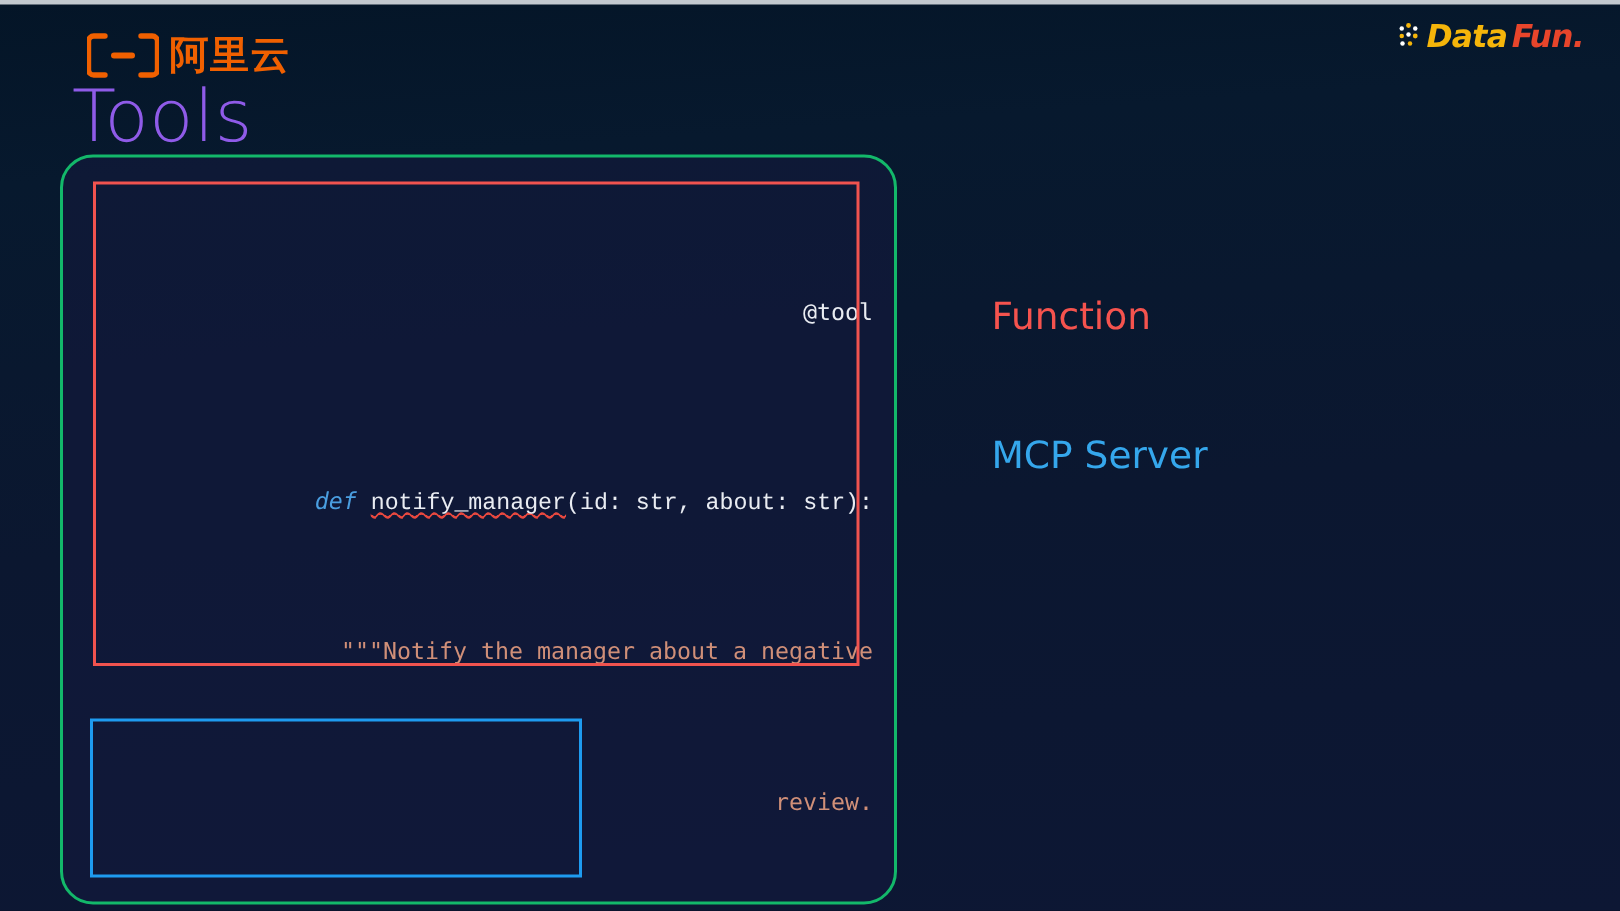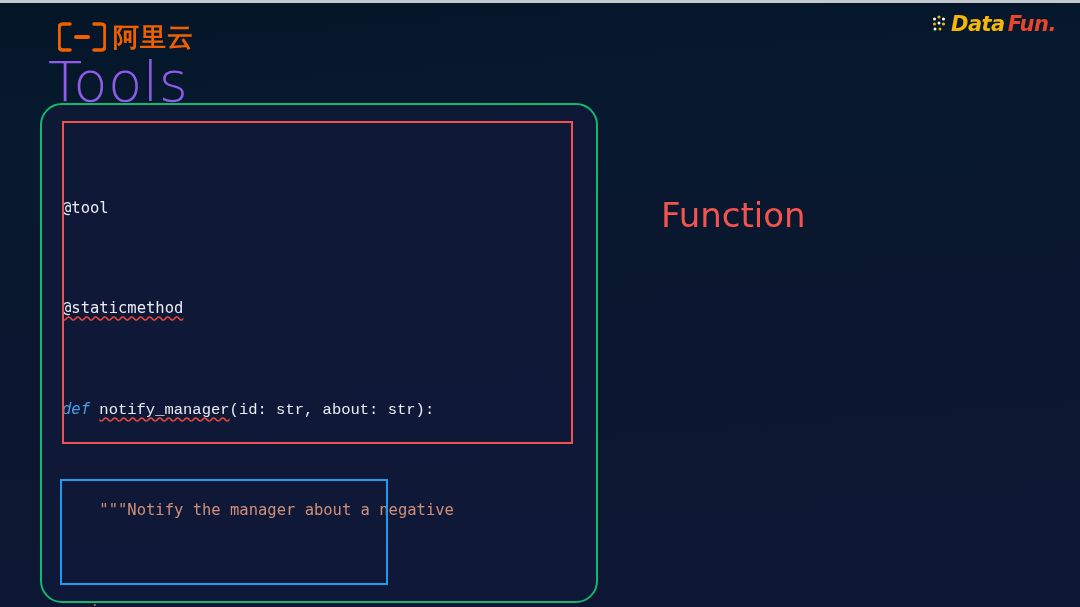--- a/index.html
+++ b/index.html
@@ -79,21 +79,21 @@
   }
   .df-data { color: #f5b50a; }
   .df-fun  { color: #e8452b; }
 
   
   .slide-title {
     position: absolute;
     left: 48px;
     top: 54px;
     font-family: "DejaVu Sans", "Liberation Sans", sans-serif;
-    font-size: 56px;
+    font-size: 48px;
     font-weight: 300;
     color: #8f5be8;
     letter-spacing: 0.5px;
     line-height: 1;
   }
 
   
   .green-box {
     position: absolute;
     left: 40px;
@@ -113,21 +113,21 @@
     top: 120px;
     width: 520px;
     font-family: "DejaVu Sans Mono", "Liberation Mono", monospace;
     font-size: 15.5px;
     line-height: 25.2px;
     color: #e8eaf0;
     white-space: pre;
     letter-spacing: 0px;
   }
 
-  .code-line { height: 25.2px; }
+  .code-line { height: 25.2px; text-align: right; }
   .kw      { color: #4a9ee0; font-style: italic; }
   .str     { color: #d08f78; }
   .plain   { color: #e9ecf2; font-family: Liberation Mono, monospace; }
   .deco    { color: #e9ecf2; }
 
   
   .squig {
     text-decoration: underline wavy #e8483f;
     text-decoration-skip-ink: none;
     text-underline-offset: 2px;
@@ -154,21 +154,21 @@
     height: 106px;
     border: 2px solid #1e9bf0;
     box-sizing: border-box;
     pointer-events: none;
   }
 
   
   .callout {
     position: absolute;
     font-family: "DejaVu Sans", "Liberation Sans", sans-serif;
-    font-size: 34px;
+    font-size: 25px;
     font-weight: 400;
     line-height: 1;
     white-space: nowrap;
   }
   .callout-function {
     left: 661px;
     top: 198px;
     color: #f5534e;
   }
   .callout-mcp {
@@ -213,21 +213,20 @@
   </div>
 
   <div class="slide-title">Tools</div>
 
   <div class="green-box"></div>
 
   <div class="code-area">
 
     <div class="code-line"><span class="deco">@tool</span></div>
 
-    <div class="code-line"><span class="deco squig">@staticmethod</span></div>
 
     <div class="code-line"><span class="kw">def</span> <span class="plain squig">notify_manager</span><span class="plain">(id: str, about: str):</span></div>
 
     <div class="code-line">    <span class="str">"""Notify the manager about a negative</span></div>
 
     <div class="code-line"><span class="str">review.</span></div>
 
     
 
     
@@ -251,14 +250,15 @@
     
 
     
 
   </div>
 
   <div class="red-rect"></div>
   <div class="blue-rect"></div>
 
   <div class="callout callout-function">Function</div>
+  <div class="callout callout-mcp">MCP Server</div>
 
 </div>
 
 </body></html>

